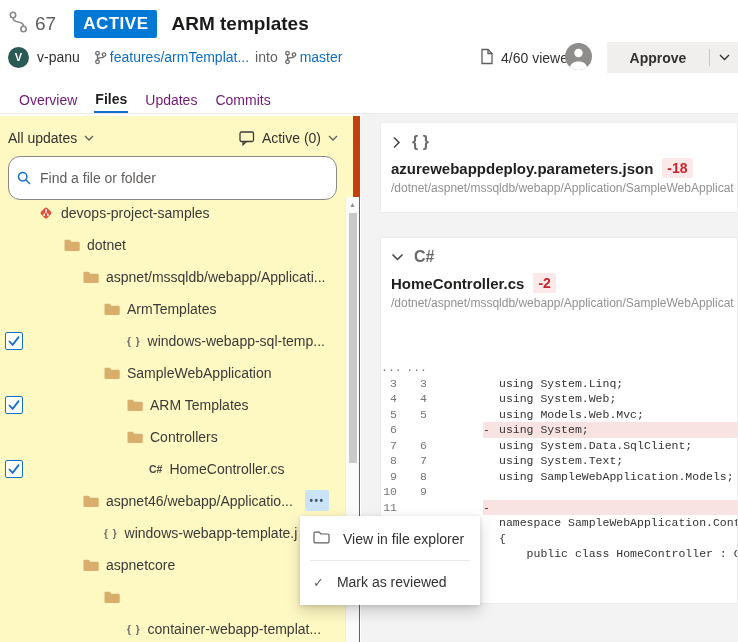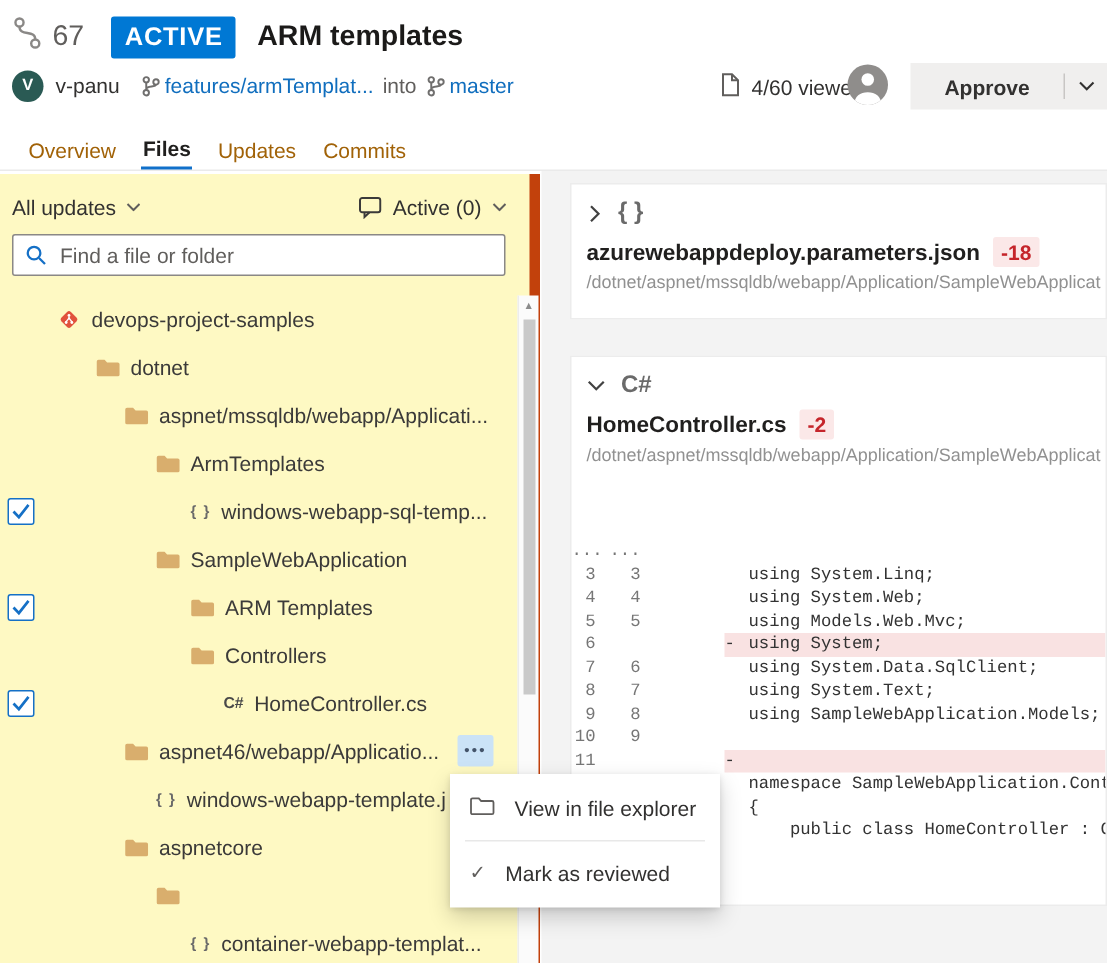--- a/index.html
+++ b/index.html
@@ -26,31 +26,31 @@
   .persona { position:absolute; left:565px; top:43px; width:27px; height:27px; border-radius:50%;
              background:#8f8d8b; overflow:hidden; }
   .approve-btn { position:absolute; left:607px; top:42px; width:131px; height:31px; background:#f0efee;
                  display:flex; align-items:center; cursor:pointer; }
   .approve-label { flex:1; text-align:center; font-size:14px; font-weight:700; color:#323130; }
   .approve-divider { width:1px; height:17px; background:#c8c6c4; }
   .approve-caret { width:28px; display:flex; align-items:center; justify-content:center; }
 
   .tabs { position:absolute; left:0; top:87px; width:738px; height:27px; border-bottom:1px solid #eaeaea;
           display:flex; gap:16px; padding-left:18px; box-sizing:border-box; }
-  .tab { font-size:14px; color:#a16207; display:flex; align-items:center; cursor:pointer; padding:0 1px; }
+  .tab { font-size:14px; color:#701a75; display:flex; align-items:center; cursor:pointer; padding:0 1px; }
   .tab.active { font-weight:700; color:#201f1e; border-bottom:2px solid #1070ca; }
 
   
   .left-panel { position:absolute; left:0; top:116px; width:360px; height:528px; background:#fef9c3;
                 border-right:7px solid #c2410c; box-sizing:border-box; }
   .filter-row { position:absolute; left:8px; top:14px; width:330px; display:flex; align-items:center;
                 justify-content:space-between; font-size:14px; }
   .filter-left,.filter-right { display:flex; align-items:center; gap:7px; cursor:pointer; }
-  .search-box { position:absolute; left:8px; top:40px; width:329px; height:28px; border:1px solid #8a8886;
-                border-radius:2px; display:flex; align-items:center; padding-left:8px; box-sizing:border-box; background:#fff; }
+  .search-box { position:absolute; left:8px; top:40px; width:329px; height:44px; border:1px solid #8a8886;
+                border-radius:12px; display:flex; align-items:center; padding-left:8px; box-sizing:border-box; background:#fff; }
   .search-input { border:none; outline:none; flex:1; font-size:14px; font-family:inherit; color:#323130;
                   margin-left:7px; background:transparent; }
   .search-input::placeholder { color:#605e5c; }
 
   .tree { position:absolute; left:0; top:81px; width:345px; }
   .tree-row { position:relative; height:32px; display:flex; align-items:center; font-size:14px; color:#3b3a39; cursor:pointer; }
   .tree-icon { display:flex; align-items:center; flex:none; }
   .tree-label { margin-left:7px; white-space:nowrap; }
   .glyph-json { font-size:10px; font-weight:700; color:#696969; letter-spacing:1px; }
   .glyph-cs { font-size:10.5px; font-weight:700; color:#494949; }

